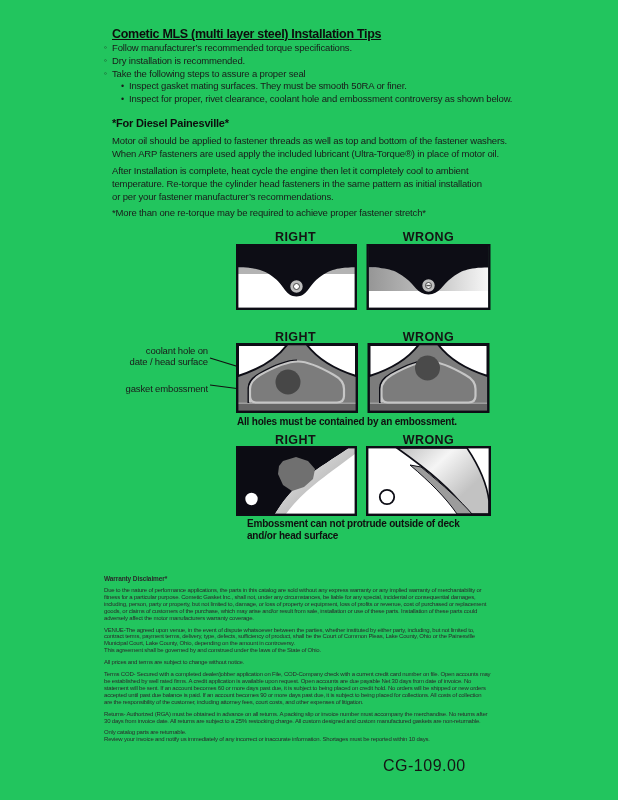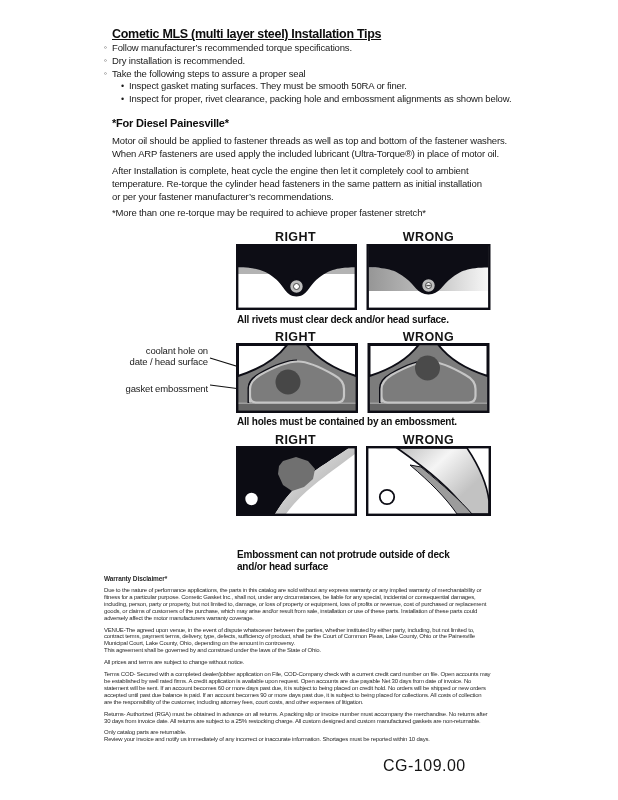--- a/index.html
+++ b/index.html
@@ -1,18 +1,18 @@
 <!DOCTYPE html>
 <html><head>
 <meta charset="utf-8">
 <style>
   html,body { margin:0; padding:0; background:#e8e8e8; }
   .page {
     position:relative; width:618px; height:800px; margin:0 auto;
-    background:#ffffff; overflow:hidden;
+    background:#22c55e; overflow:hidden;
     font-family:"Liberation Sans", sans-serif; color:#111;
   }
   .abs { position:absolute; }
   .prewrap { white-space:pre-line; }
 
   .title {
     left:112px; top:27px; font-size:12.5px; font-weight:bold;
     letter-spacing:-0.3px; text-decoration:underline; color:#0d0d0d;
   }
 
@@ -61,21 +61,21 @@
     <div class="b-row">
       <span class="glyph">◦</span>
       <span>Take the following steps to assure a proper seal</span>
     </div>
     <div class="b-row b-sub">
       <span class="glyph">•</span>
       <span>Inspect gasket mating surfaces.  They must be smooth 50RA or finer.</span>
     </div>
     <div class="b-row b-sub">
       <span class="glyph">•</span>
-      <span>Inspect for proper, rivet clearance, packing hole and embossment alignments as shown below.</span>
+      <span>Inspect for proper, rivet clearance, coolant hole and embossment controversy as shown below.</span>
     </div>
   </div>
 
   <div class="abs diesel-heading">*For Diesel Painesville*</div>
   <div class="abs bodypara p2 prewrap">After Installation is complete, heat cycle the engine then let it completely cool to ambient
 temperature. Re-torque the cylinder head fasteners in the same pattern as initial installation
 or per your fastener manufacturer’s recommendations.</div>
   <div class="abs bodypara p1 prewrap">Motor oil should be applied to fastener threads as well as top and bottom of the fastener washers.
 When ARP fasteners are used apply the included lubricant (Ultra-Torque®) in place of motor oil.</div>
   <div class="abs bodypara pnote">*More than one re-torque may be required to achieve proper fastener stretch*</div>
@@ -104,21 +104,20 @@
     <rect x="2" y="2" width="120" height="62" fill="#ffffff"></rect>
     <rect x="2" y="24" width="120" height="23" fill="url(#g1w)"></rect>
     <rect x="2" y="47" width="120" height="17" fill="#ffffff"></rect>
     <path d="M2,2 H122 V23.5 C101,23.5 94,27 85,34 C76,40.5 73,50.5 62,50.5 C51,50.5 48,40.5 39,34 C30,27 23,23.5 2,23.5 Z" fill="#0d0d15"></path>
     <circle cx="62" cy="41.5" r="7" fill="#bdbdbd" stroke="#0d0d15" stroke-width="1.6"></circle>
     <circle cx="62" cy="41.5" r="3" fill="#ffffff" stroke="#333333" stroke-width="0.9"></circle>
     <rect x="59.8" y="40.8" width="4.4" height="1.5" fill="#555555"></rect>
     <rect x="1.2" y="1.2" width="121.6" height="63.6" fill="none" stroke="#0d0d15" stroke-width="2.4"></rect>
   </svg>
 
-  <div class="abs caption" style="left:237px; top:314px; width:270px;">All rivets must clear deck and/or head surface.</div>
 
   <div class="abs dlabel" style="left:235px; top:330px; width:121px;">RIGHT</div>
   <div class="abs dlabel" style="left:366px; top:330px; width:125px;">WRONG</div>
 
   <div class="abs side-label prewrap" style="left:86px; top:346px;">coolant hole on
 date / head surface</div>
   <div class="abs side-label" style="left:86px; top:384px;">gasket embossment</div>
 
   <svg class="abs" style="left:208px; top:350px;" width="92" height="48" viewBox="0 0 92 48">
     <line x1="2" y1="8" x2="80" y2="32" stroke="#111" stroke-width="1.1"></line>
@@ -177,21 +176,21 @@
           <stop offset="1" stop-color="#c2c2c2"></stop>
       </linearGradient>
     </defs>
     <rect x="2" y="2" width="121" height="66" fill="#ffffff"></rect>
     <path d="M31,2 L101,2 C113,20 121,38 123,55 L123,68 L103,68 C88,45 62,24 31,2 Z" fill="url(#g3w)" stroke="#0d0d15" stroke-width="1.6"></path>
     <path d="M55,21 C78,40 95,55 106,68 L91,68 C80,52 64,36 44,19 Z" fill="#9c9c9c" stroke="#0d0d15" stroke-width="1"></path>
     <circle cx="21" cy="51" r="7.2" fill="#ffffff" stroke="#0d0d15" stroke-width="1.8"></circle>
     <rect x="1.2" y="1.2" width="122.6" height="67.6" fill="none" stroke="#0d0d15" stroke-width="2.4"></rect>
   </svg>
 
-  <div class="abs caption prewrap" style="left:237px; top:518px; width:270px;margin-top:31px;">Embossment can not protrude outside of deck
+  <div class="abs caption prewrap" style="left:247px; top:518px; width:270px;">Embossment can not protrude outside of deck
 and/or head surface</div>
 
   <div class="abs fineprint">
     <div class="fp-head">Warranty Disclaimer*</div>
     <div class="fp-para">Due to the nature of performance applications, the parts in this catalog are sold without any express warranty or any implied warranty of merchantability or
 fitness for a particular purpose.  Cometic Gasket Inc., shall not, under any circumstances, be liable for any special, incidental or consequential damages,
 including, person, party or property, but not limited to, damage, or loss of property or equipment, loss of profits or revenue, cost of purchased or replacement
 goods, or claims of customers of the purchase, which may arise and/or result from sale, installation or use of these parts.  Installation of these parts could
 adversely affect the motor manufacturers warranty coverage.</div>
     <div class="fp-para">VENUE-The agreed upon venue, in the event of dispute whatsoever between the parties, whether instituted by either party, including, but not limited to,

